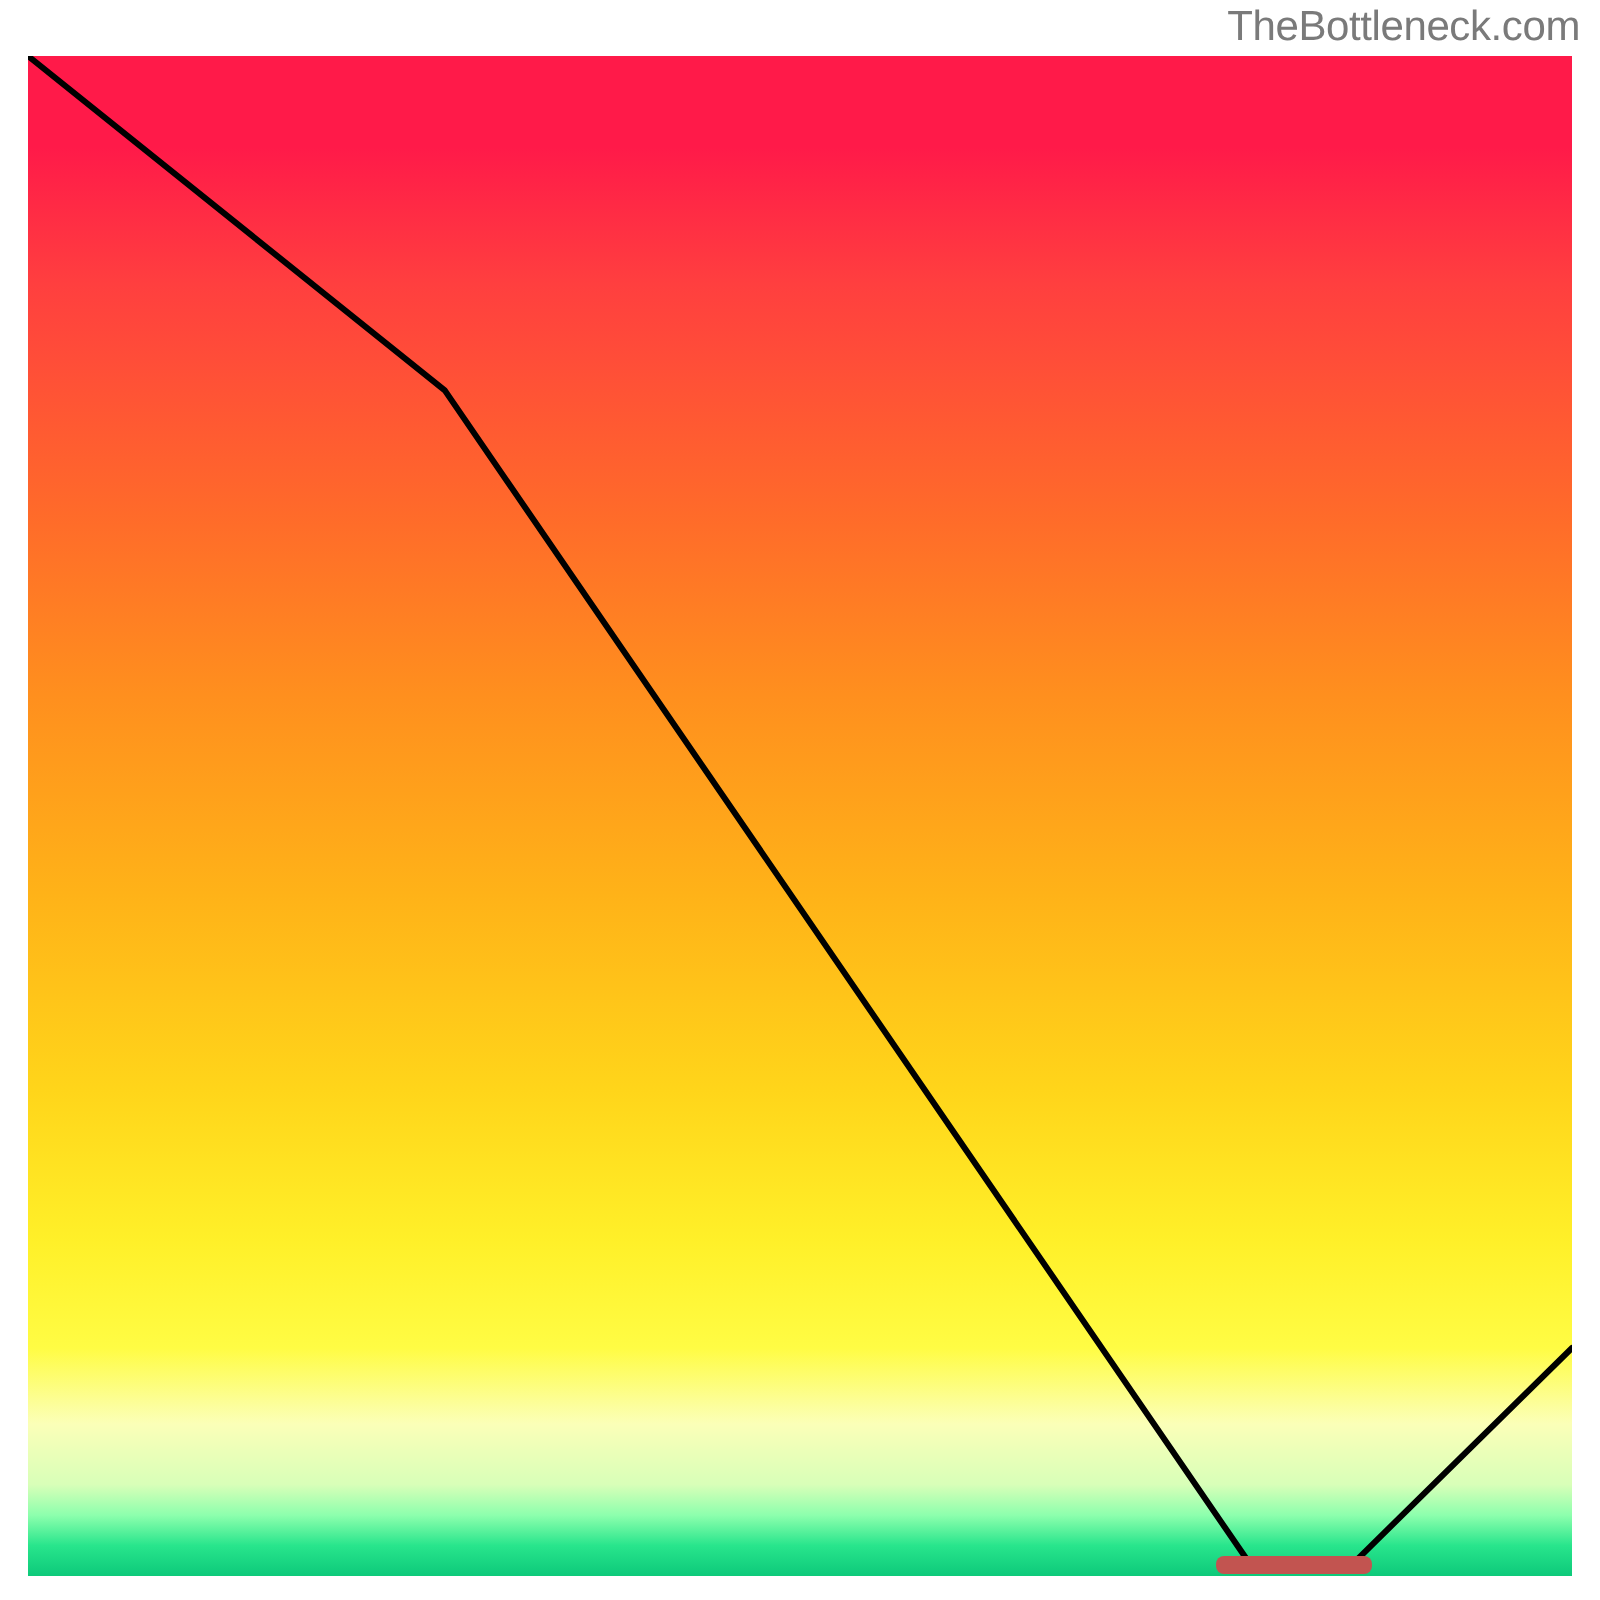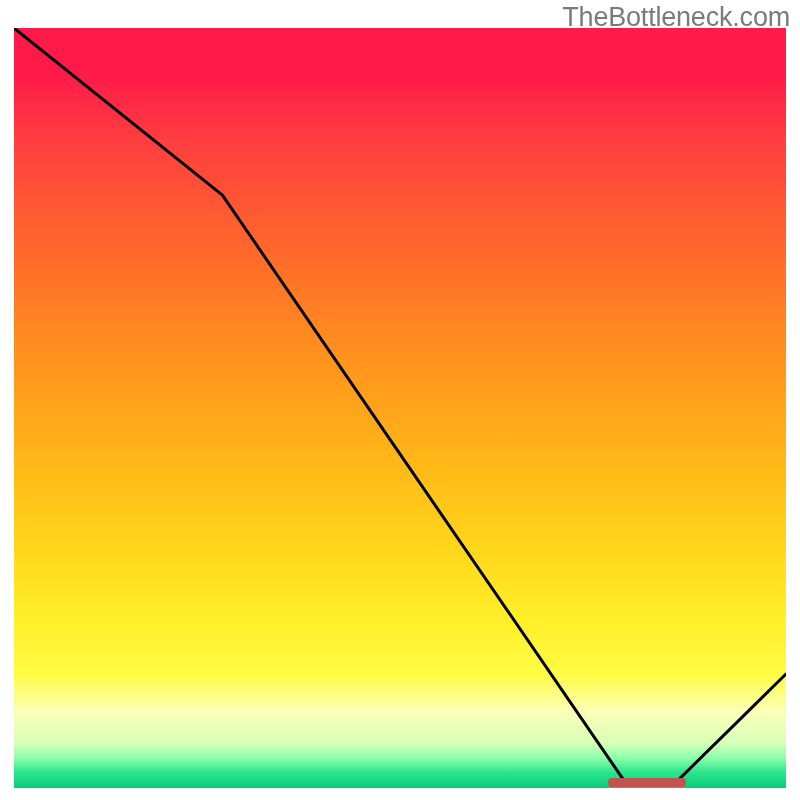--- a/index.html
+++ b/index.html
@@ -11,21 +11,21 @@
     width: 800px;
     height: 800px;
     background: #ffffff;
   }
 
   .watermark {
     position: absolute;
     top: 2px;
     right: 10px;
     color: #7a7a7a;
-    font-size: 27px;
+    font-size: 21px;
     font-weight: 500;
     letter-spacing: -0.2px;
   }
 
   .plot {
     position: absolute;
     left: 14px;
     top: 28px;
     width: 772px;   
     height: 760px;

